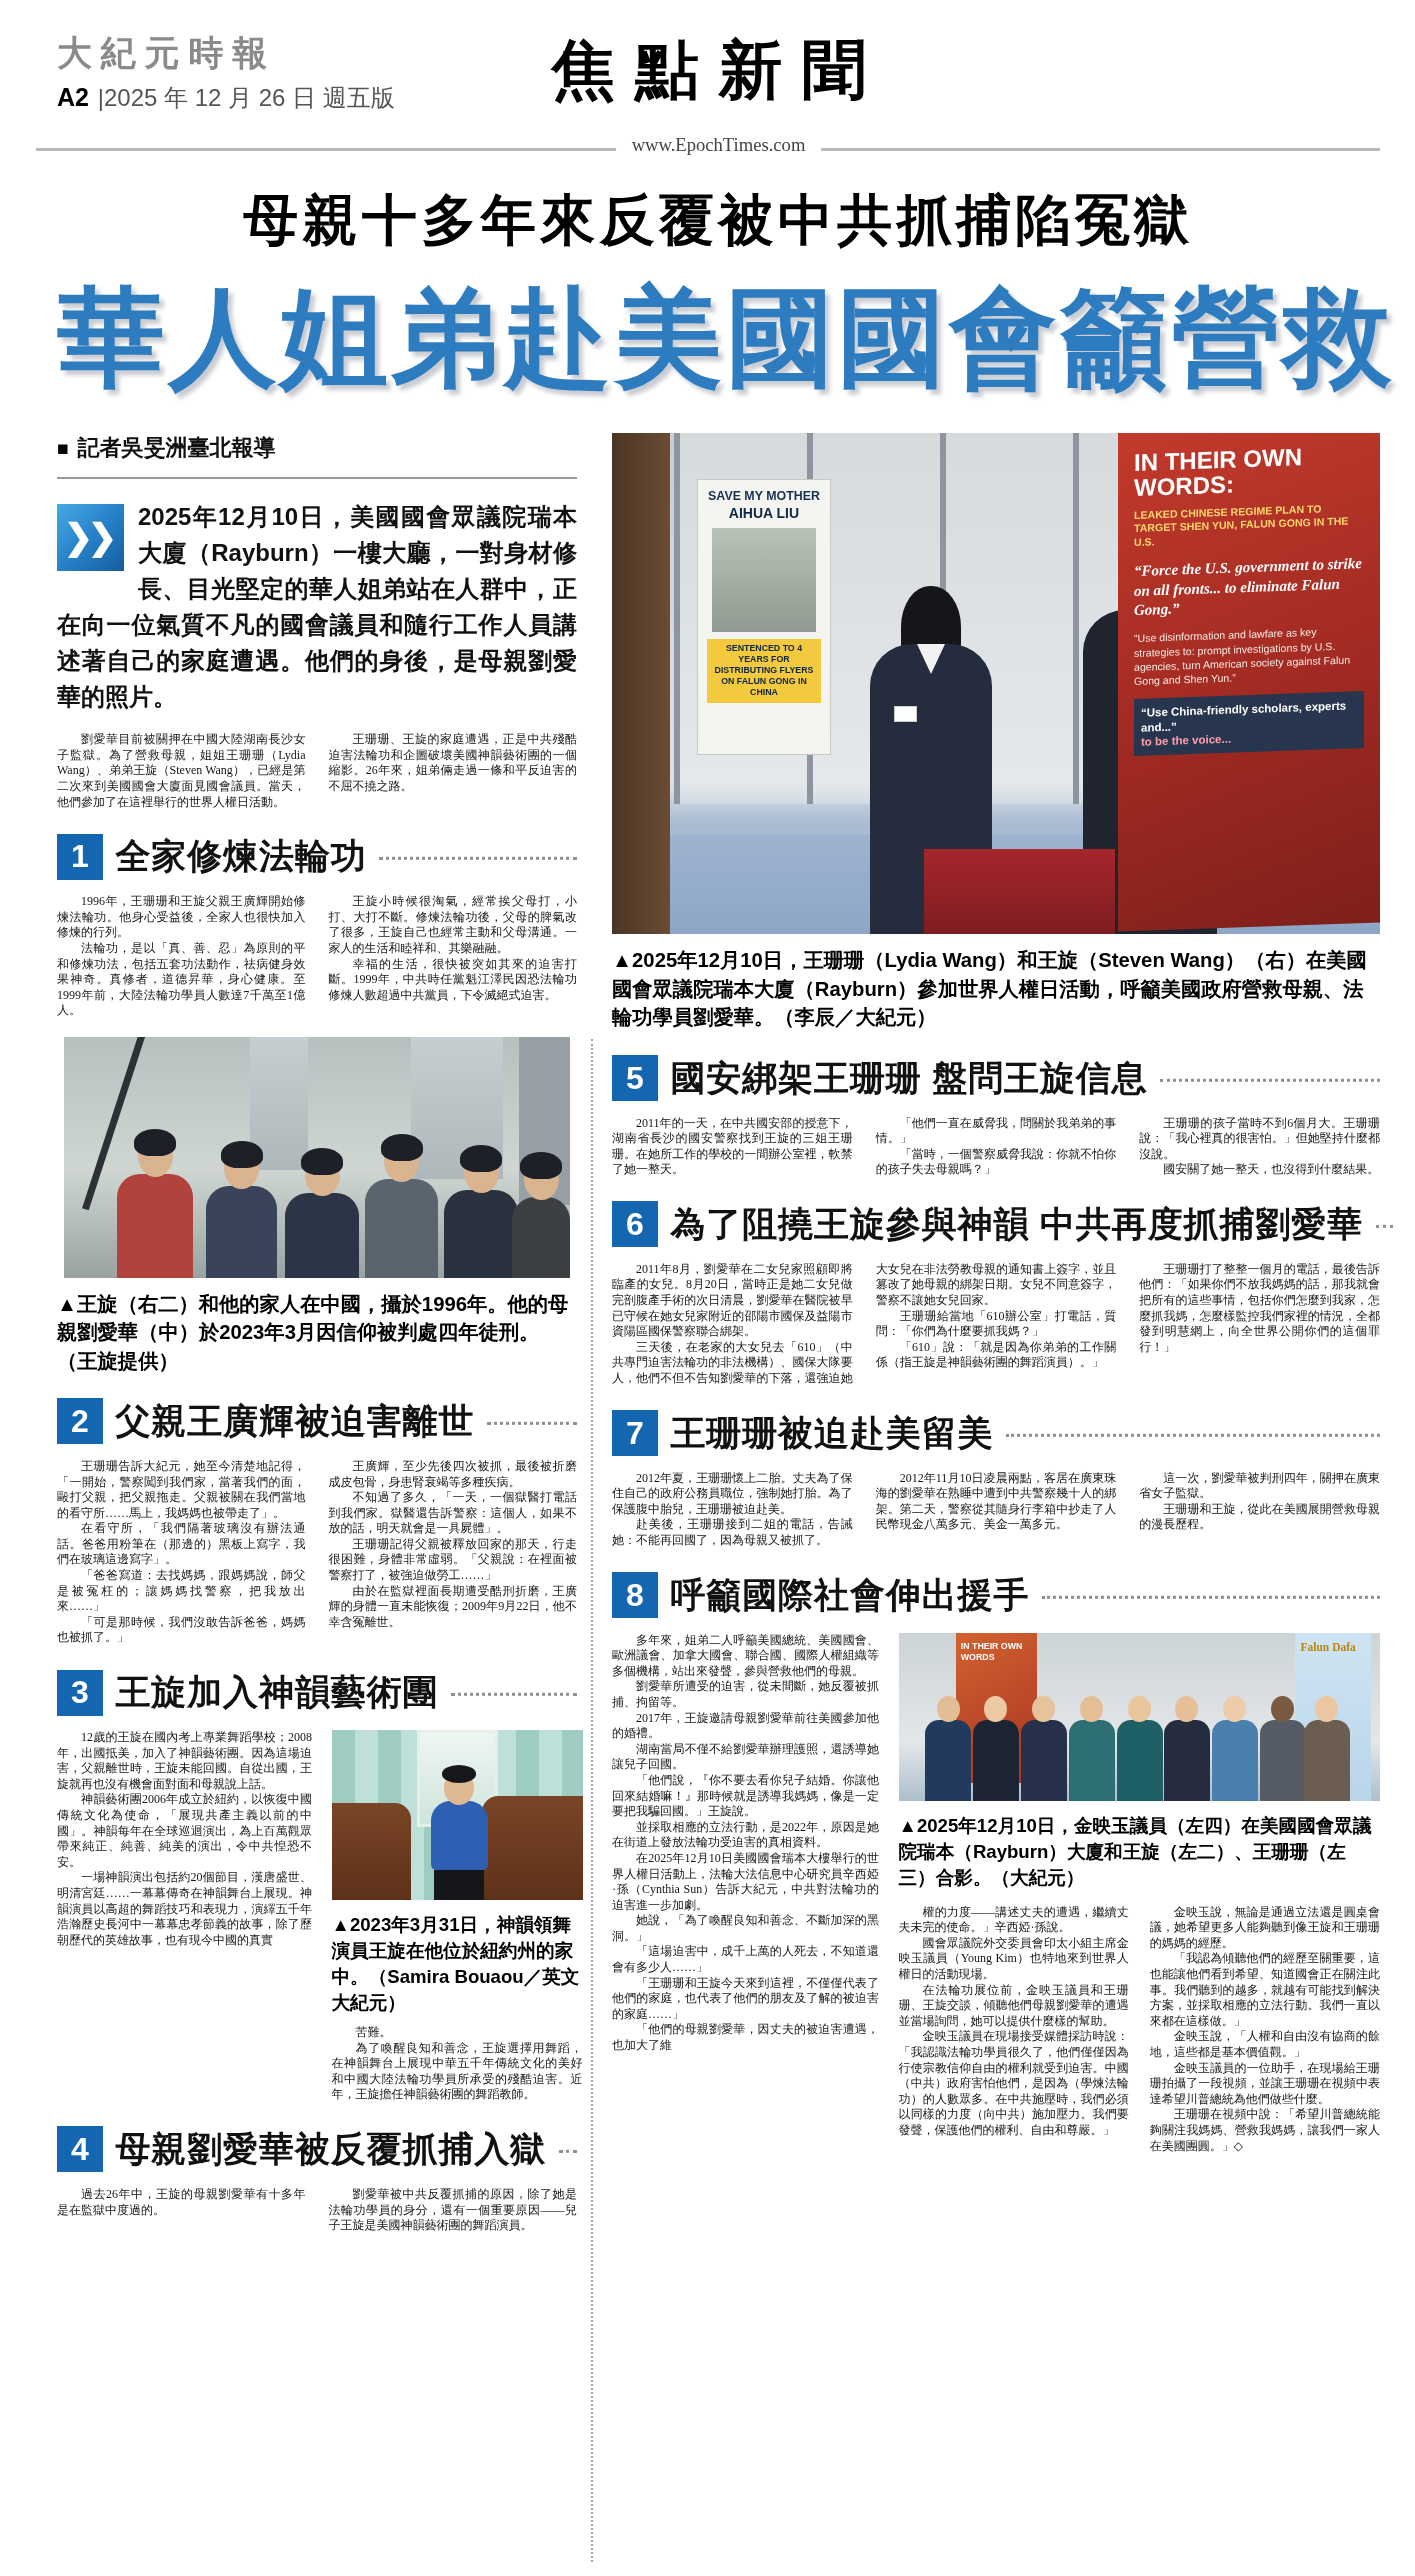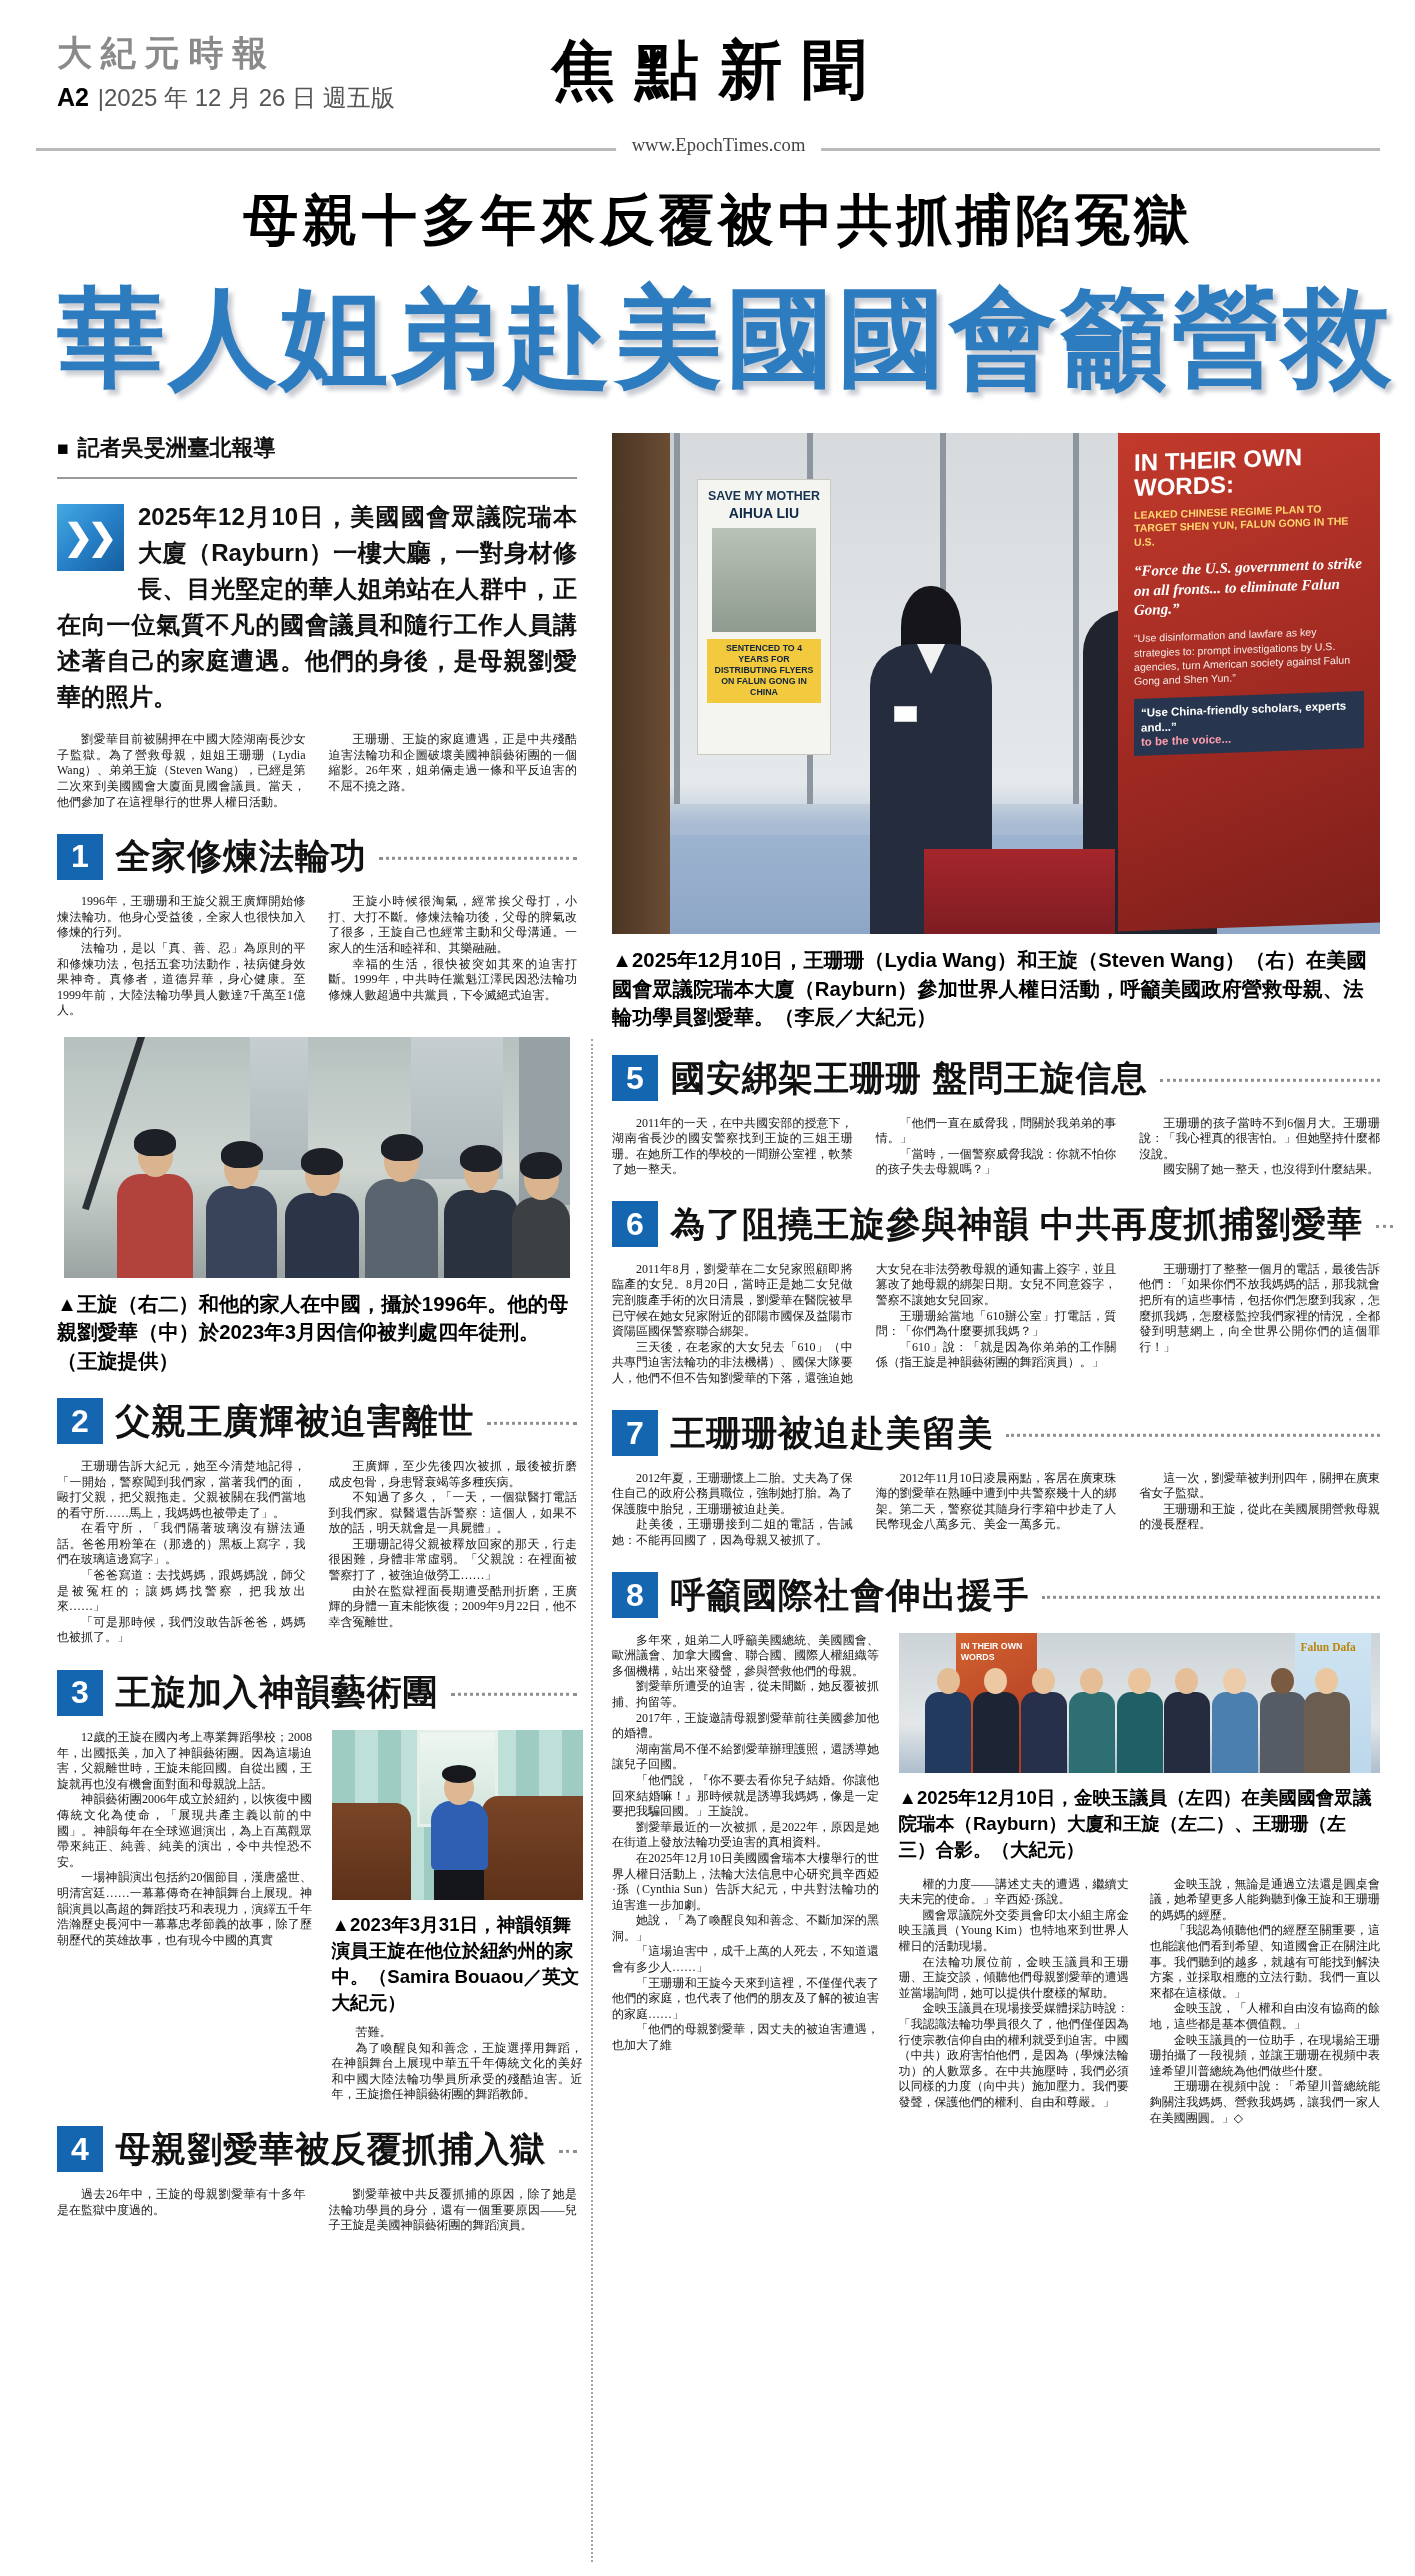--- a/index.html
+++ b/index.html
@@ -119,21 +119,21 @@
   .pc-window{position:absolute;left:85px;top:0;width:81px;height:97px;background:linear-gradient(#eef6f2,#cfe4da);border:3.5px solid #e7efe9;}
   .pc-couch{position:absolute;bottom:0;border-radius:16px 16px 0 0;background:linear-gradient(#7a4527,#5d3119);}
   .pc-couch.l{left:-26.5px;width:106px;height:97px;}
   .pc-couch.r{right:-32px;width:133px;height:104px;}
   .pc-man{position:absolute;left:99px;bottom:0;width:57px;}
   .pc-man .head{width:30px;height:34px;border-radius:50%;background:#ddb892;margin:0 auto;position:relative;}
   .pc-man .head::before{content:"";position:absolute;left:-1.8px;right:-1.8px;top:-5.3px;height:17.7px;border-radius:50%;background:#17181c;}
   .pc-man .jacket{width:57px;height:69px;border-radius:19.5px 19.5px 5.3px 5.3px;background:#2f5fb3;margin-top:-3.5px;}
   .pc-man .pants{width:50px;height:30px;margin:0 auto;background:#15161a;}
   
-  .photo-group{position:relative;width:100%;height:140px;overflow:hidden;background:linear-gradient(#ccd3d7,#e3e7e9 65%,#aebecd);}
+  .photo-group{position:relative;width:100%;height:168px;overflow:hidden;background:linear-gradient(#ccd3d7,#e3e7e9 65%,#aebecd);}
   .pg-banner-l{position:absolute;left:57px;top:0;width:81px;height:150px;background:linear-gradient(150deg,#d2622f,#a93322);padding:8.8px 5.3px;}
   .pg-banner-l span{font-family:"Liberation Sans",sans-serif;font-weight:900;font-size:8.8px;color:#fff;line-height:1.2;display:block;}
   .pg-banner-r{position:absolute;right:8.8px;top:0;width:76px;height:173px;background:linear-gradient(#cfe4f2,#b8d5ea);padding:8.8px 5.3px;}
   .pg-banner-r span{font-family:"Liberation Serif",serif;font-weight:700;font-size:11.5px;color:#b8860b;display:block;}
   .pg-fig{position:absolute;bottom:0;width:46px;}
   .pg-fig .gh{width:23px;height:26.5px;border-radius:50%;margin:0 auto;position:relative;}
   .pg-fig .gb{margin-top:-2.7px;height:81px;border-radius:14px 14px 0 0;}
   
   .split-row{display:flex;gap:19.5px;}
   .split-row .colL{flex:none;}
@@ -375,21 +375,21 @@
         <div class="sec-title">呼籲國際社會伸出援手</div>
         <div class="sec-dots"></div>
       </div>
       <div class="split-row clip" style="max-height:849px;">
         <div class="colL s8-left clip" style="max-height:849px;">
             <p class="para">多年來，姐弟二人呼籲美國總統、美國國會、歐洲議會、加拿大國會、聯合國、國際人權組織等多個機構，站出來發聲，參與營救他們的母親。</p>
             <p class="para">劉愛華所遭受的迫害，從未間斷，她反覆被抓捕、拘留等。</p>
             <p class="para">2017年，王旋邀請母親劉愛華前往美國參加他的婚禮。</p>
             <p class="para">湖南當局不僅不給劉愛華辦理護照，還誘導她讓兒子回國。</p>
             <p class="para">「他們說，『你不要去看你兒子結婚。你讓他回來結婚嘛！』那時候就是誘導我媽媽，像是一定要把我騙回國。」王旋說。</p>
-            <p class="para">劉愛華最近的一次被抓，是2022年，原因是她在街道上發放法輪功受迫害的真相資料。</p>
+            <p class="para">並採取相應的立法行動，是2022年，原因是她在街道上發放法輪功受迫害的真相資料。</p>
             <p class="para">在2025年12月10日美國國會瑞本大樓舉行的世界人權日活動上，法輪大法信息中心研究員辛西婭·孫（Cynthia Sun）告訴大紀元，中共對法輪功的迫害進一步加劇。</p>
             <p class="para">她說，「為了喚醒良知和善念、不斷加深的黑洞。」</p>
             <p class="para">「這場迫害中，成千上萬的人死去，不知道還會有多少人……」</p>
             <p class="para">「王珊珊和王旋今天來到這裡，不僅僅代表了他們的家庭，也代表了他們的朋友及了解的被迫害的家庭……」</p>
             <p class="para">「他們的母親劉愛華，因丈夫的被迫害遭遇，也加大了維</p>
           </div>
         <div class="s8-right">
           <div class="photo-group">
             <div class="pg-banner-l">
                 <span>IN THEIR OWN WORDS</span>

